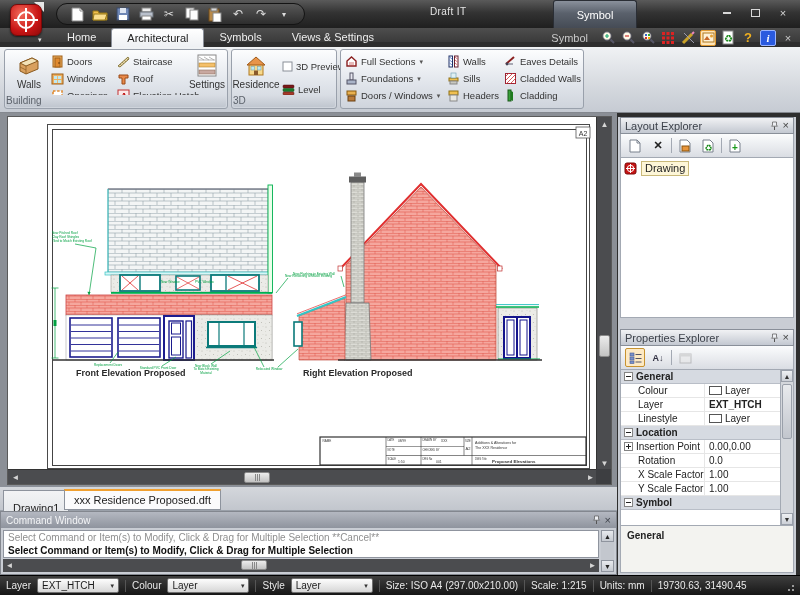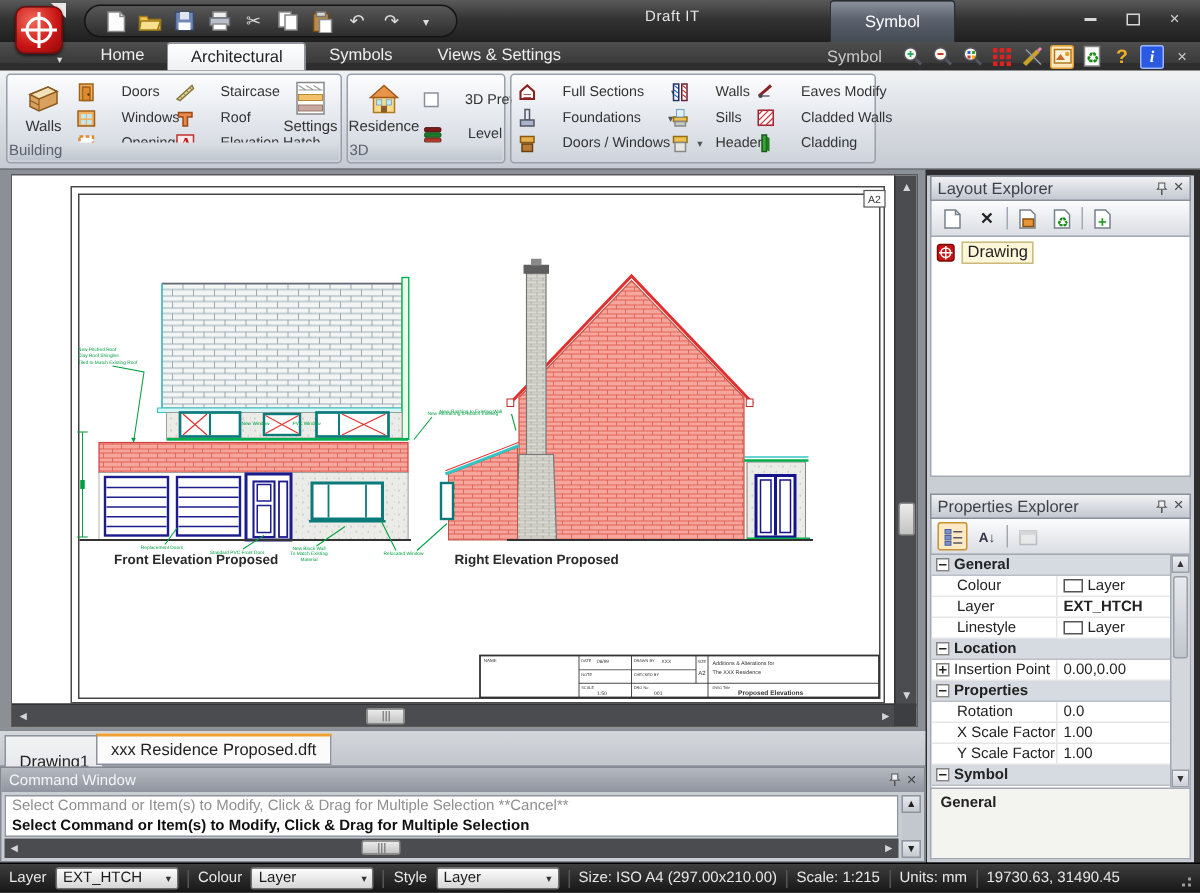--- a/index.html
+++ b/index.html
@@ -31,21 +31,21 @@
 .trright{position:absolute;right:4px;top:0;height:19px;display:flex;align-items:center;gap:4px}
 .trlabel{color:#c8c8c8;font-size:11px;margin-right:8px}
 .tric{width:16px;height:16px;display:flex;align-items:center;justify-content:center;font-size:11px}
 .tric svg{display:block}
 .tric.hl{background:#ffe6b8;border:1px solid #e09a30;border-radius:2px}
 
 .ribbon{position:absolute;left:0;top:47px;right:0;height:66px;background:linear-gradient(#f0f2f4,#d3d7dd 65%,#c6cbd3);border-bottom:1px solid #84888f}
 .rgroup{position:absolute;top:2px;height:60px;border:1px solid #99a0ab;border-radius:3px;background:linear-gradient(#fcfdfe,#e2e6ec 55%,#cfd4dc)}
 .rglabel{position:absolute;left:1px;right:1px;bottom:1px;height:12px;font-size:10px;color:#5c626b;text-align:left;line-height:12px;background:linear-gradient(#d9dde4,#c0c6cf);border-radius:0 0 2px 2px}
 .bigbtn{position:absolute;top:2px;width:44px;height:44px;display:flex;flex-direction:column;align-items:center;justify-content:flex-start;font-size:10px;color:#333;gap:1px;padding-top:2px}
-.sm{position:absolute;height:15px;display:flex;align-items:center;gap:17px;font-size:9.5px;color:#333;white-space:nowrap}
+.sm{position:absolute;height:15px;display:flex;align-items:center;gap:3px;font-size:9.5px;color:#333;white-space:nowrap}
 .sm svg{flex:0 0 auto}
 .ddc{font-size:7px;color:#555;margin-left:1px}
 
 .workspace{position:absolute;left:0;top:113px;width:617px;height:373px;background:#8b8f96}
 .canvas{position:absolute;left:7px;top:3px;width:605px;height:369px;background:#fff;border:1px solid #5a5a5a}
 .paper{position:absolute;left:39px;top:7px;width:543px;height:345px;background:#fff;border:1px solid #4a4a4a}
 .vscroll{position:absolute;right:0;top:0;width:15px;height:354px;background:#4b4c4f;border-left:1px solid #333}
 .hscroll{position:absolute;left:0;bottom:0;height:15px;width:590px;background:#4b4c4f;border-top:1px solid #333}
 .sbbtn{position:absolute;width:15px;height:15px;display:flex;align-items:center;justify-content:center;color:#d5d5d5;font-size:8px}
 .vthumb{position:absolute;left:2px;width:11px;height:22px;background:linear-gradient(#ececec,#c3c3c3);border:1px solid #8a8a8a;border-radius:2px}
@@ -397,21 +397,21 @@
             <rect x="3" y="6" width="7" height="6" fill="#e8e8e2" stroke="#888"></rect>
           </svg>
         <span>Headers</span>
       </div>
       <div class="sm" style="left:163px;top:4px">
         <svg width="13" height="13">
             <path d="M2 9 L10 2" stroke="#8a2020" stroke-width="2"></path>
             <path d="M2 9 l7 0" stroke="#889" stroke-width="1.4"></path>
             <circle cx="3" cy="9" r="1.4" fill="#445"></circle>
           </svg>
-        <span>Eaves Modify</span>
+        <span>Eaves Details</span>
       </div>
       <div class="sm" style="left:163px;top:21px">
         <svg width="13" height="13">
             <rect x="1.5" y="1.5" width="10" height="10" fill="#fff" stroke="#923"></rect>
             <path d="M2 4l3-3M2 8l7-7M2 12l10-10M6 12l6-6M10 12l2-2" stroke="#c33" stroke-width=".8"></path>
           </svg>
         <span>Cladded Walls</span>
       </div>
       <div class="sm" style="left:163px;top:38px">
         <svg width="13" height="13">
@@ -772,26 +772,20 @@
           <div class="prow grp">
               <span class="lab">
                 <span class="pm"></span>
                 <span>Location</span>
               </span>
             </div>
           <div class="prow" style="position:relative">
               <span class="pm plus rowpm"></span>
               <span class="lab" style="padding-left:15px">Insertion Point</span>
               <span class="val">0.00,0.00</span>
-            </div>
-          <div class="prow grp">
-              <span class="lab">
-                <span class="pm"></span>
-                <span>Properties</span>
-              </span>
             </div>
           <div class="prow">
               <span class="lab">Rotation</span>
               <span class="val">0.0</span>
             </div>
           <div class="prow">
               <span class="lab">X Scale Factor</span>
               <span class="val">1.00</span>
             </div>
           <div class="prow">

